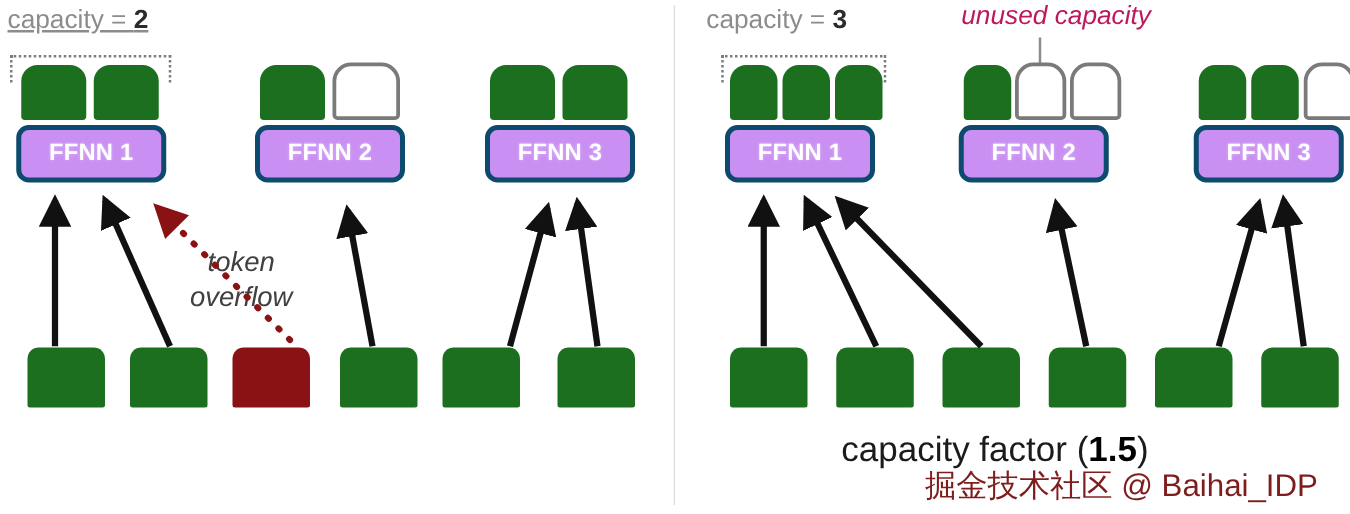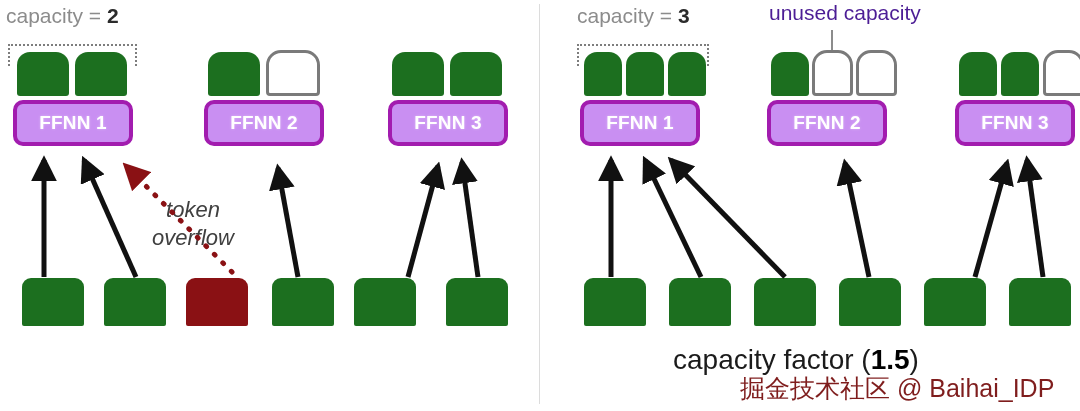--- a/index.html
+++ b/index.html
@@ -15,52 +15,52 @@
   
   .slot{position:absolute;box-sizing:border-box;}
   .slot.filled{background:#1c6f1f;border-radius:13px 13px 3px 3px;}
   .slot.empty{background:#ffffff;border:3px solid #7a7a7a;border-radius:15px 15px 4px 4px;}
   .tok{position:absolute;box-sizing:border-box;border-radius:9px 9px 2px 2px;}
   .tok.green{background:#1c6f1f;}
   .tok.red{background:#8a1114;}
 
   
   .ffnn{position:absolute;box-sizing:border-box;background:#c98ff2;
-        border:4px solid #a21caf;border-radius:10px;
+        border:4px solid #0c4a6e;border-radius:10px;
         display:flex;align-items:center;justify-content:center;
         color:#ffffff;font-weight:bold;font-size:19px;letter-spacing:.2px;
         text-shadow:0 0 3px rgba(255,255,255,.35);}
 
   
   .bracket{position:absolute;box-sizing:border-box;
            border:2.5px dotted #7d7d7d;border-bottom:none;}
 
   
   .cap-label{position:absolute;white-space:nowrap;font-size:21px;color:#8c8c8c;}
   .cap-label b{color:#2b2b2b;font-weight:bold;}
-  .unused-label{position:absolute;white-space:nowrap;font-size:21px;color:#4c1d95;}
+  .unused-label{position:absolute;white-space:nowrap;font-size:21px;color:#be185d;font-style:italic;}
   .leader{position:absolute;width:2px;background:#8c8c8c;}
   .overflow-label{position:absolute;white-space:nowrap;font-style:italic;
                   font-size:22px;color:#404040;line-height:1.28;text-align:center;}
   .caption{position:absolute;white-space:nowrap;font-size:28px;color:#1b1b1b;}
   .caption b{font-weight:bold;color:#000;}
   .watermark{position:absolute;white-space:nowrap;font-size:25px;color:#7f1d1d;}
 
   svg.arrows{position:absolute;left:0;top:0;width:539px;height:411px;overflow:visible;}
 </style>
 </head>
 <body>
 
 <div id="stage">
 
   <div class="divider"></div>
 
   <div class="panel" id="panel-left">
 
-    <div class="cap-label" style="left:6px;top:4px;"><span>capacity = </span><b>2</b></div>
+    <div class="cap-label" style="left:6px;top:4px;text-decoration:underline;"><span>capacity = </span><b>2</b></div>
 
     <div class="bracket" style="left:8px;top:44px;width:129px;height:22px;"></div>
 
     <div class="slot filled" style="left:17px;top:52px;width:52px;height:44px;"></div>
     <div class="slot filled" style="left:75px;top:52px;width:52px;height:44px;"></div>
     <div class="ffnn" style="left:13px;top:100px;width:120px;height:46px;">
         <span>FFNN 1</span>
       </div>
 
     <div class="slot filled" style="left:208px;top:52px;width:52px;height:44px;"></div>
@@ -100,21 +100,21 @@
         <line x1="408" y1="277" x2="438" y2="166"></line>
         <line x1="478" y1="277" x2="462" y2="162"></line>
       </g>
       <line x1="232" y1="272" x2="126" y2="166" stroke="#8a1114" stroke-width="5" stroke-dasharray="1 11" stroke-linecap="round" fill="none" marker-end="url(#ahRed)"></line>
     </svg>
 
   </div>
 
   <div class="panel" id="panel-right">
 
-    <div class="cap-label" style="left:36px;top:4px;"><span>capacity = </span><b>3</b></div>
+    <div class="cap-label" style="left:24px;top:4px;"><span>capacity = </span><b>3</b></div>
 
     <div class="bracket" style="left:36px;top:44px;width:132px;height:22px;"></div>
 
     <div class="unused-label" style="left:228px;top:1px;">unused capacity</div>
     <div class="leader" style="left:290px;top:30px;height:28px;"></div>
 
     <div class="slot filled" style="left:43px;top:52px;width:38px;height:44px;"></div>
     <div class="slot filled" style="left:85px;top:52px;width:38px;height:44px;"></div>
     <div class="slot filled" style="left:127px;top:52px;width:38px;height:44px;"></div>
     <div class="ffnn" style="left:39px;top:100px;width:120px;height:46px;">

